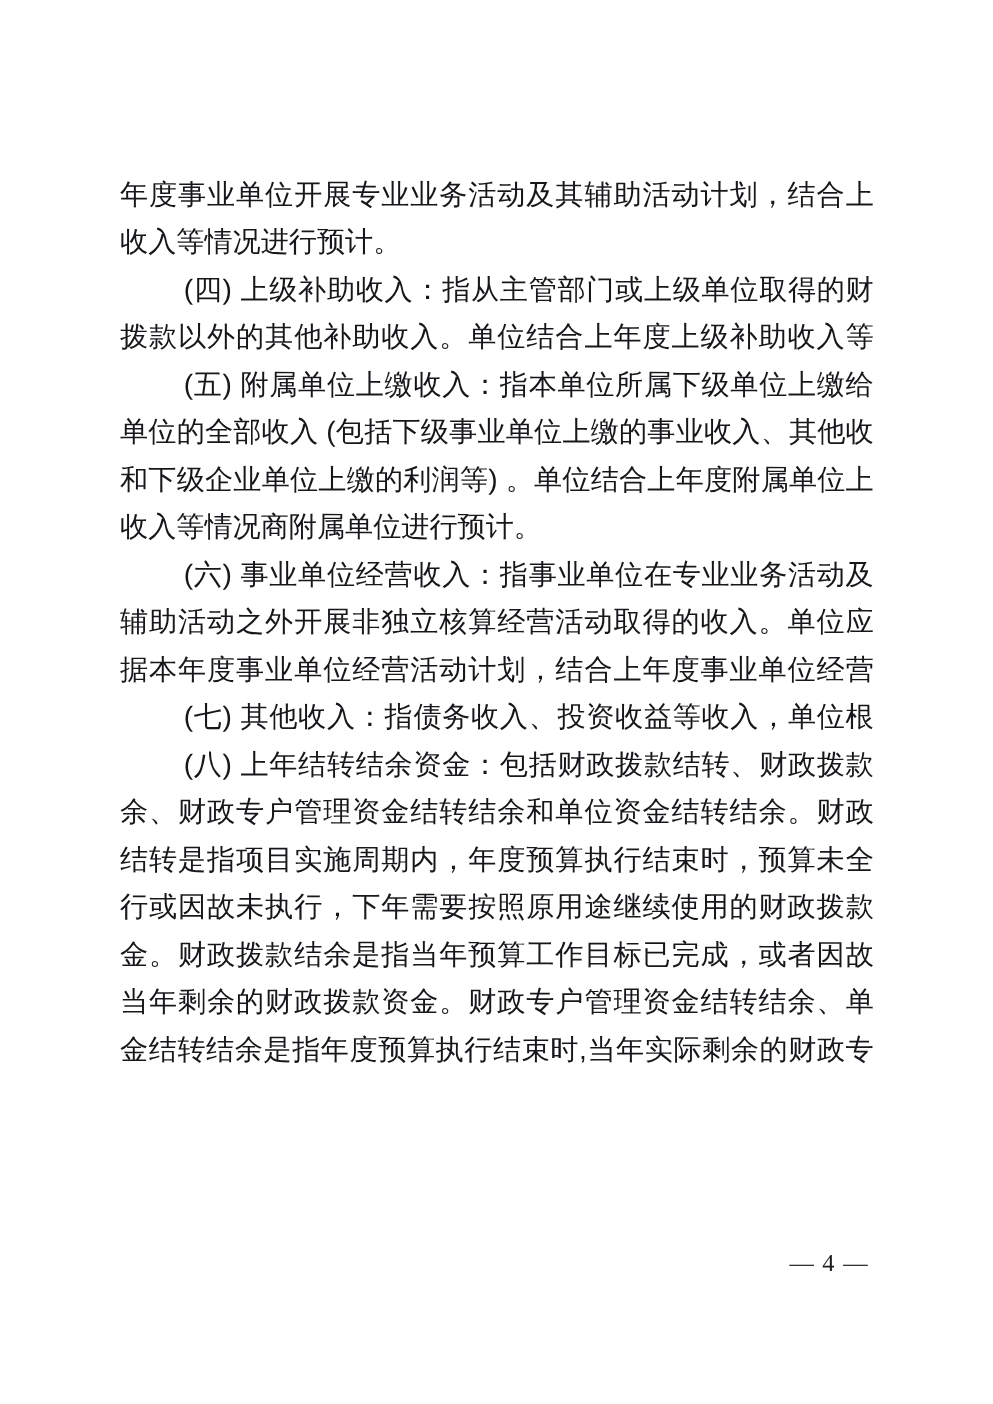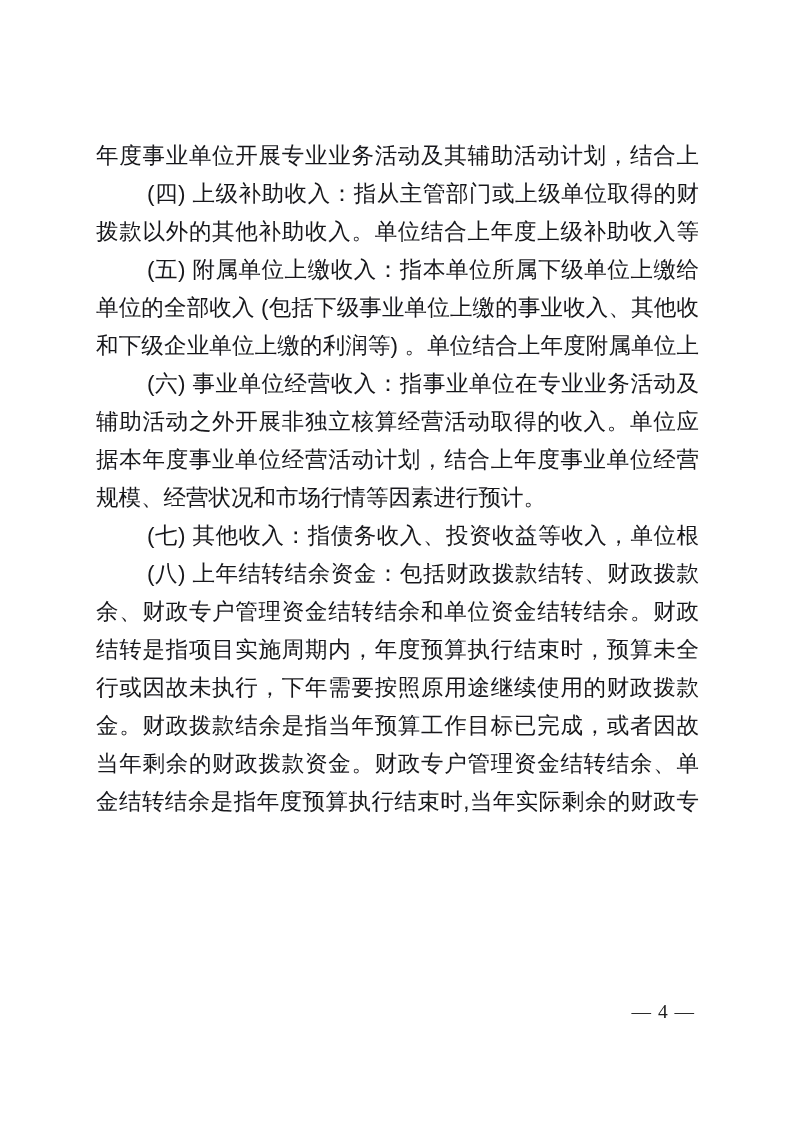--- a/index.html
+++ b/index.html
@@ -46,29 +46,30 @@
     color: #1d1d1d;
     letter-spacing: 1px;
   }
 </style>
 </head>
 <body>
 
 <div class="page">
   <div class="textblock">
     <div class="line">年度事业单位开展专业业务活动及其辅助活动计划，结合上年度</div>
+    <div class="line pend">收入等情况进行预计。</div>
     <div class="line indent">(四) 上级补助收入：指从主管部门或上级单位取得的财政</div>
     <div class="line">拨款以外的其他补助收入。单位结合上年度上级补助收入等情况</div>
     <div class="line indent">(五) 附属单位上缴收入：指本单位所属下级单位上缴给本</div>
     <div class="line">单位的全部收入 (包括下级事业单位上缴的事业收入、其他收入</div>
     <div class="line">和下级企业单位上缴的利润等) 。单位结合上年度附属单位上缴</div>
+    <div class="line pend">收入等情况商附属单位进行预计。</div>
     <div class="line indent">(六) 事业单位经营收入：指事业单位在专业业务活动及其</div>
     <div class="line">辅助活动之外开展非独立核算经营活动取得的收入。单位应当根</div>
     <div class="line">据本年度事业单位经营活动计划，结合上年度事业单位经营收入</div>
-    <div class="line pend">规模、经营状况和市场行情等因素进行预计。</div>
     <div class="line indent">(七) 其他收入：指债务收入、投资收益等收入，单位根据</div>
     <div class="line indent">(八) 上年结转结余资金：包括财政拨款结转、财政拨款结</div>
     <div class="line">余、财政专户管理资金结转结余和单位资金结转结余。财政拨款</div>
     <div class="line">结转是指项目实施周期内，年度预算执行结束时，预算未全部执</div>
     <div class="line">行或因故未执行，下年需要按照原用途继续使用的财政拨款资</div>
     <div class="line">金。财政拨款结余是指当年预算工作目标已完成，或者因故终止，</div>
     <div class="line">当年剩余的财政拨款资金。财政专户管理资金结转结余、单位资</div>
     <div class="line">金结转结余是指年度预算执行结束时,当年实际剩余的财政专户</div>
   </div>
   <div class="pagenum">— 4 —</div>

